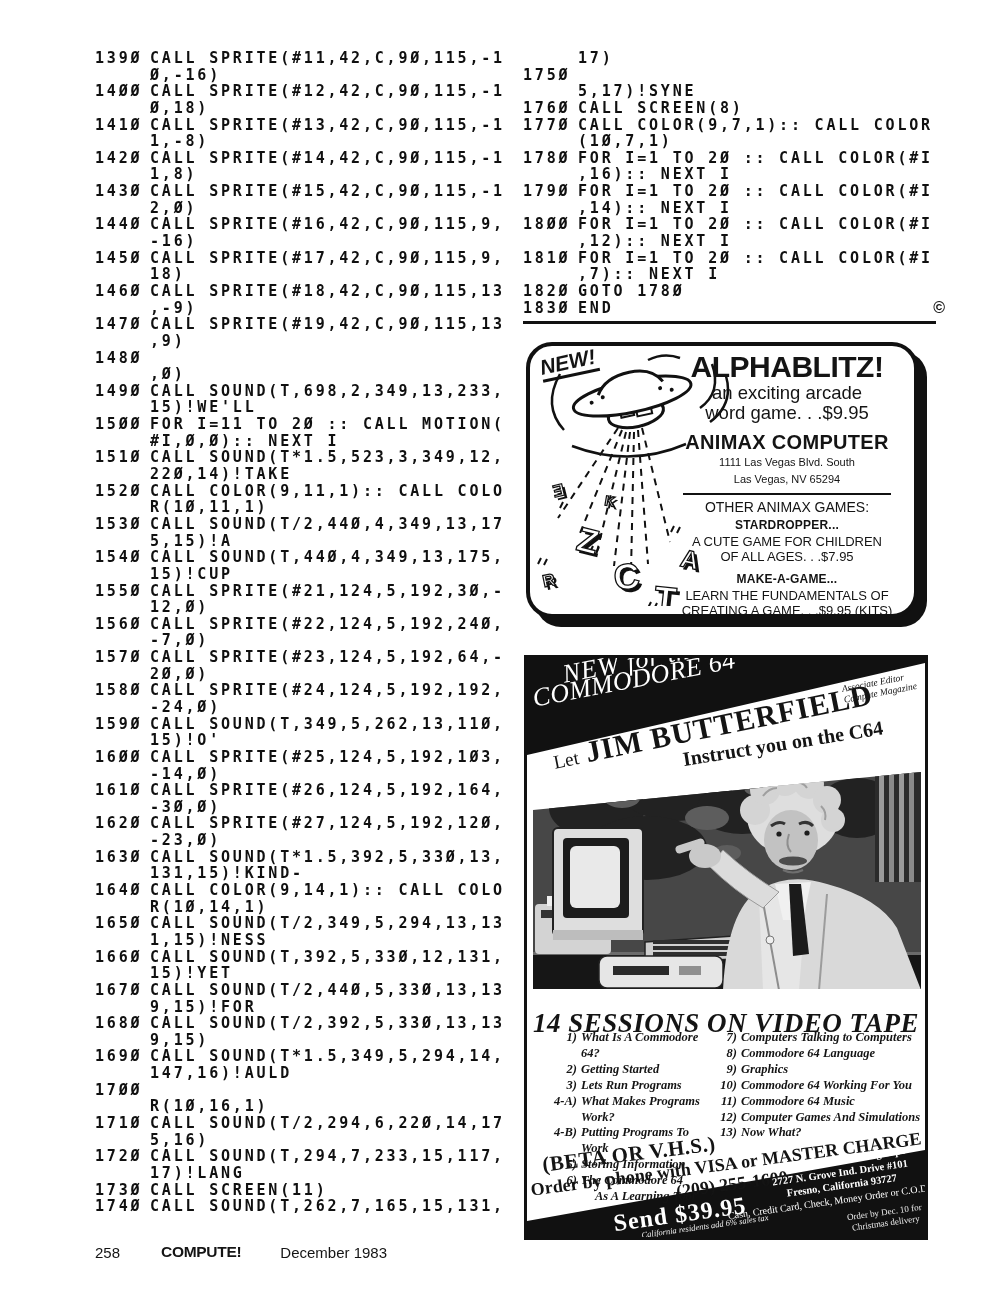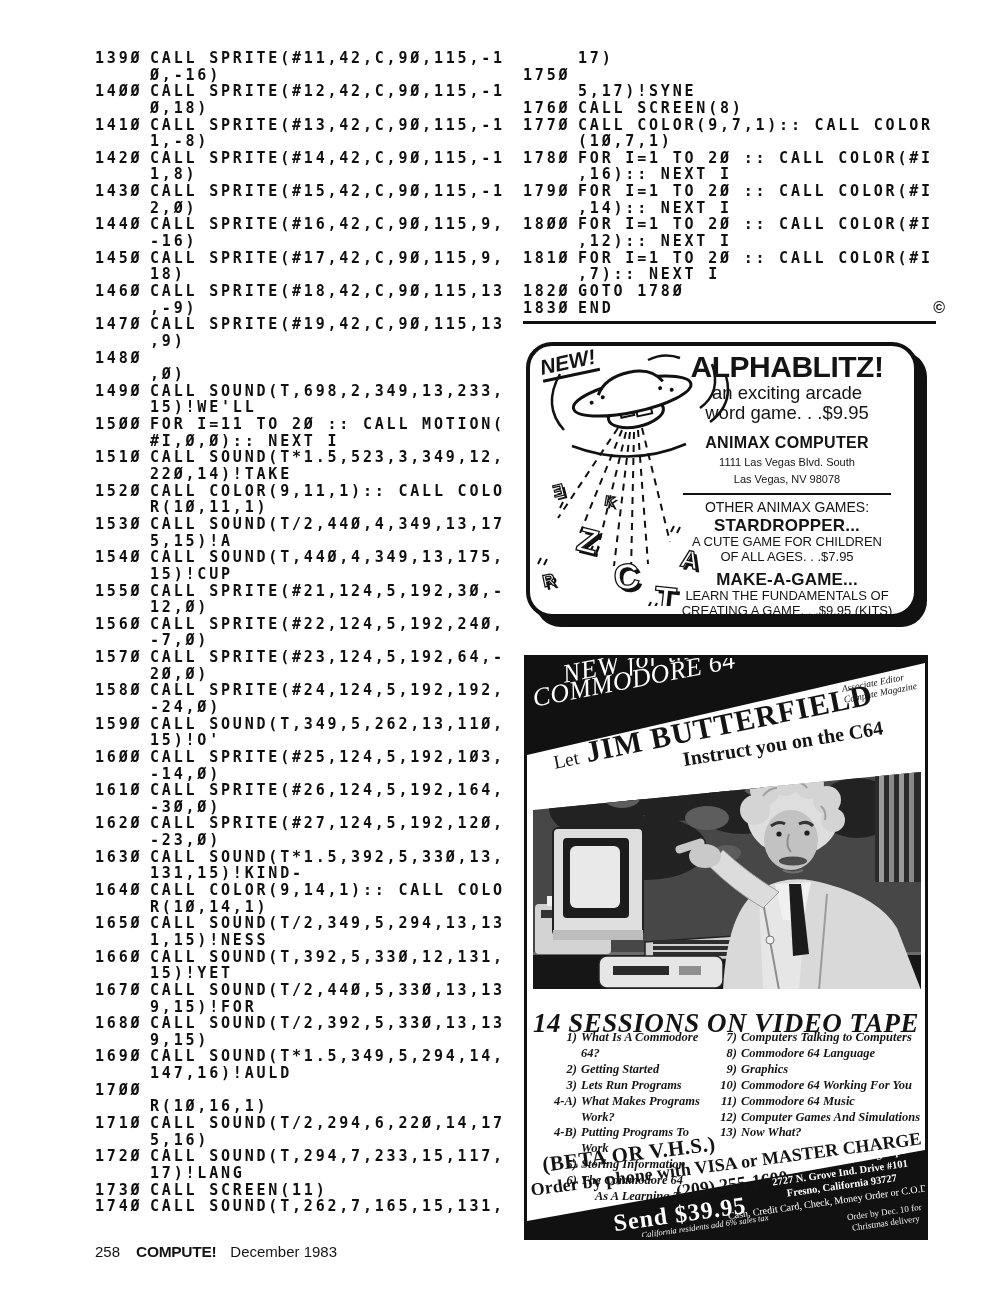--- a/index.html
+++ b/index.html
@@ -10,38 +10,38 @@
   
   .listing{position:absolute;width:418px;}
   .crow{display:flex;height:16.65px;line-height:16.65px;
     font-family:"DejaVu Sans Mono",monospace;font-size:15px;font-weight:bold;
     letter-spacing:2.8px;white-space:pre;color:#101010;}
   .lnum{display:inline-block;width:47px;margin-right:8px;flex:0 0 auto;}
   .ctext{white-space:pre;}
   #copyright-glyph{position:absolute;right:-4px;bottom:-1px;font-size:16px;font-weight:bold;letter-spacing:0;}
   #end-rule{position:absolute;left:523px;top:321px;width:413px;height:3px;background:#111;}
   
-  #page-footer{position:absolute;left:95px;top:1243px;display:flex;align-items:flex-start;font-size:15px;}
+  #page-footer{position:absolute;left:95px;top:1243px;display:flex;align-items:center;font-size:15px;gap:25px;}
   #page-footer .pgnum{margin-right:16px;}
   #page-footer .mag{font-weight:900;letter-spacing:-0.3px;margin-right:14px;font-size:15.5px;}
   
   #alpha-ad{position:absolute;left:526px;top:342px;width:384px;height:268px;
     border:4px solid #111;border-radius:26px;background:#fff;box-shadow:9px 9px 0 0 #111;}
   #alpha-new{position:absolute;left:10px;top:4px;transform:rotate(-12deg);
     font-size:21px;font-weight:900;font-style:italic;border-bottom:3px solid #111;padding:0 2px 0 0;}
   #alpha-art{position:absolute;left:0;top:0;}
   .alpha-right{position:absolute;left:132px;top:5px;width:250px;display:flex;
     flex-direction:column;align-items:center;text-align:right;}
   .al-title{font-size:30px;font-weight:900;letter-spacing:-0.5px;line-height:32px;}
   .al-sub{font-size:18.5px;line-height:20px;}
-  .al-company{font-size:16px;font-weight:800;margin-top:8px;line-height:23px;letter-spacing:0.3px;}
+  .al-company{font-size:20px;font-weight:800;margin-top:8px;line-height:23px;letter-spacing:0.3px;}
   .al-addr{font-size:11px;line-height:16.5px;}
   .al-rule{width:208px;height:2px;background:#111;margin:6px 0 4px;}
   .al-heading{font-size:14px;line-height:16px;}
-  .al-game{font-size:17px;font-weight:800;line-height:19px;margin-top:1px;letter-spacing:0.2px;}
+  .al-game{font-size:12px;font-weight:800;line-height:19px;margin-top:1px;letter-spacing:0.2px;}
   .al-desc{font-size:13px;line-height:14.5px;}
   .mt6{margin-top:6px;}
   
   #c64-ad{position:absolute;left:524px;top:655px;width:398px;height:579px;
     border:3px solid #111;background:#fff;overflow:hidden;}
   #c64-svg{position:absolute;left:0;top:0;}
   .rot{position:absolute;transform-origin:left center;}
   #c64-banner1{left:36px;top:2px;transform:rotate(-11deg);color:#fff;
     font-family:"Liberation Serif",serif;font-style:italic;font-size:26px;letter-spacing:1px;white-space:nowrap;}
   #c64-banner2{left:6px;top:26px;transform:rotate(-11deg);color:#fff;
@@ -236,21 +236,21 @@
   </svg>
 
   <div id="alpha-new">NEW!</div>
 
   <div class="alpha-right">
     <div class="al-title">ALPHABLITZ!</div>
     <div class="al-sub">an exciting arcade</div>
     <div class="al-sub">word game. . .$9.95</div>
     <div class="al-company">ANIMAX COMPUTER</div>
     <div class="al-addr">1111 Las Vegas Blvd. South</div>
-    <div class="al-addr">Las Vegas, NV 98078</div>
+    <div class="al-addr">Las Vegas, NV 65294</div>
     <div class="al-rule"></div>
     <div class="al-heading">OTHER ANIMAX GAMES:</div>
     <div class="al-game">STARDROPPER...</div>
     <div class="al-desc">A CUTE GAME FOR CHILDREN</div>
     <div class="al-desc">OF ALL AGES. . .$7.95</div>
     <div class="al-game mt6">MAKE-A-GAME...</div>
     <div class="al-desc">LEARN THE FUNDAMENTALS OF</div>
     <div class="al-desc">CREATING A GAME. . .$9.95 (KITS)</div>
   </div>
 </div>

